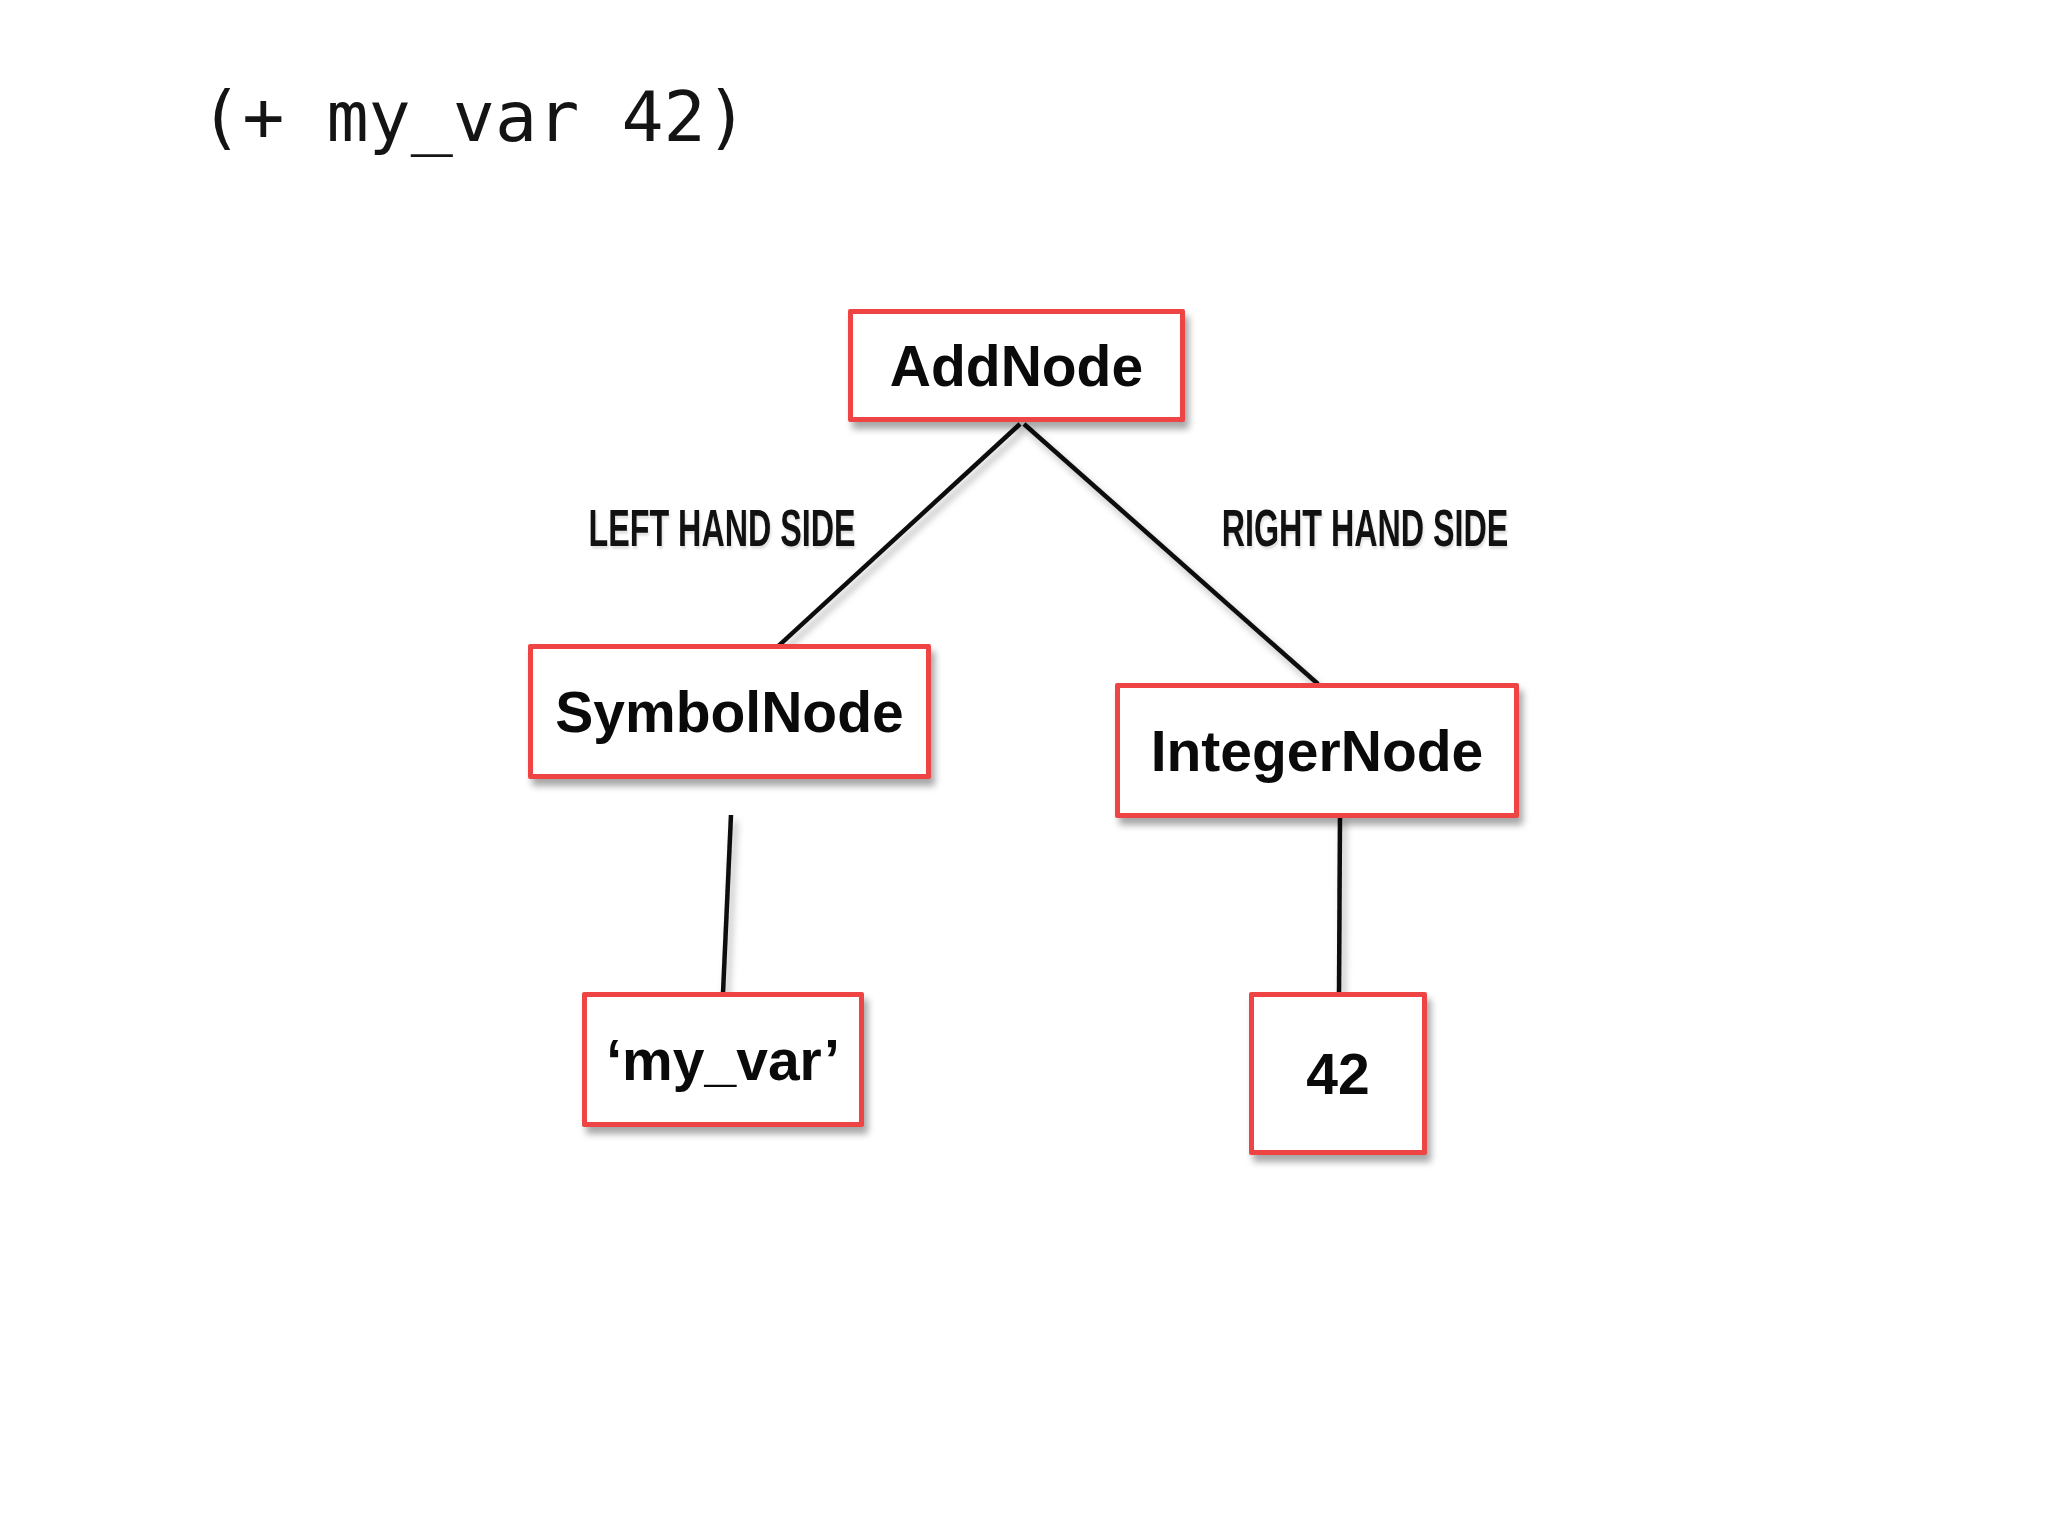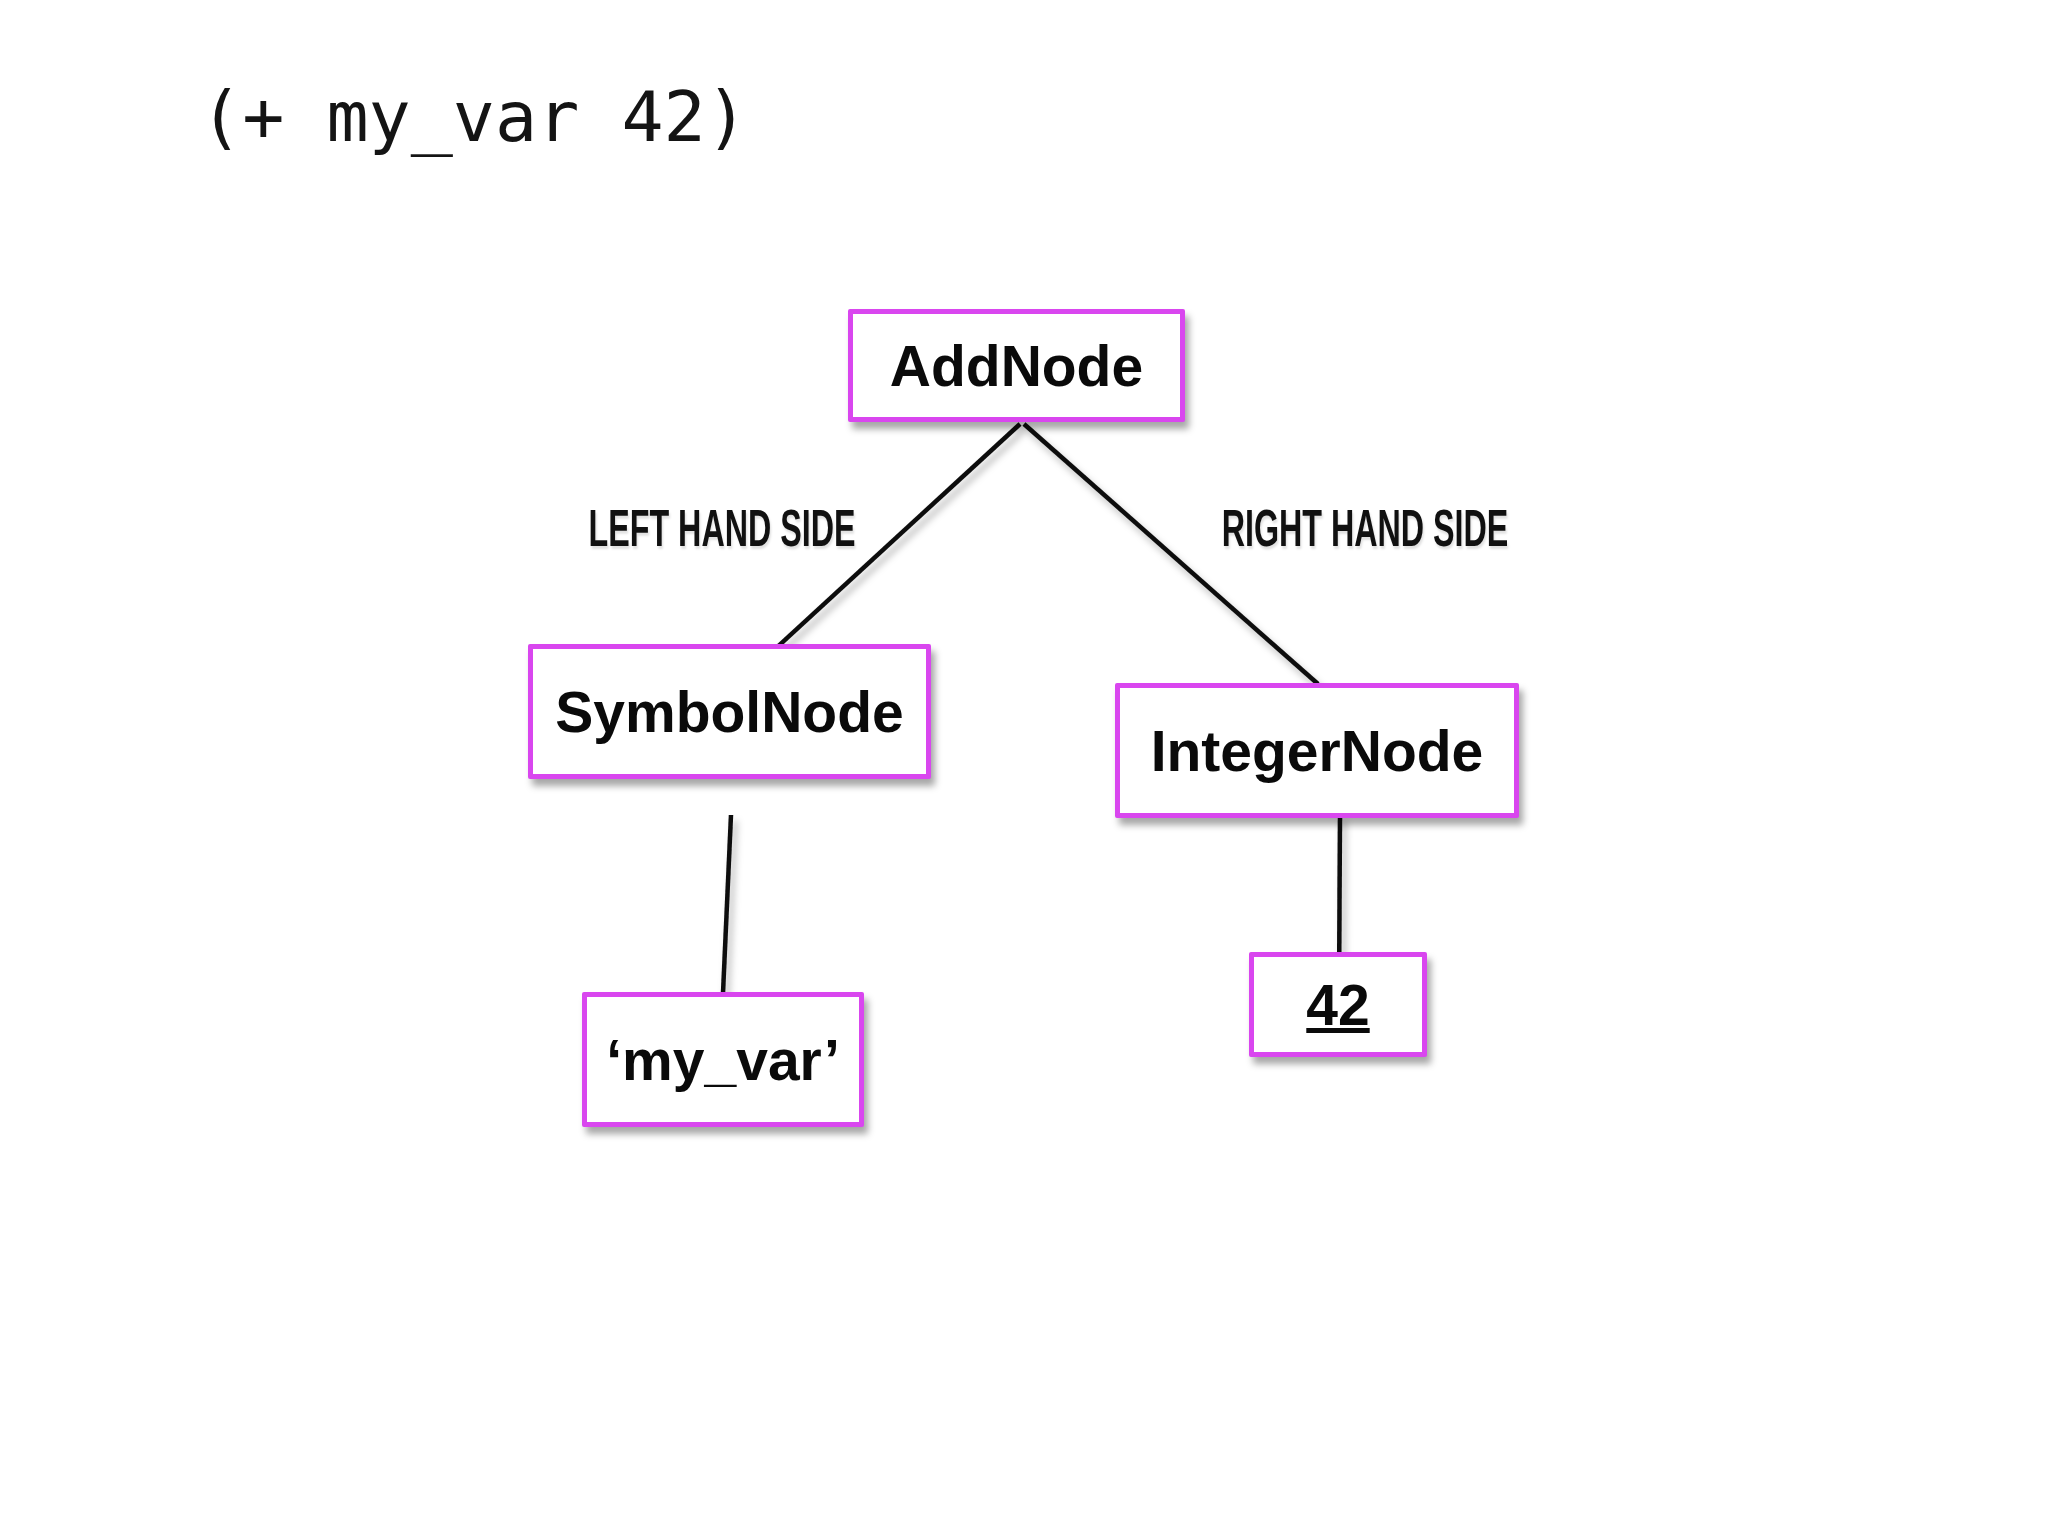--- a/index.html
+++ b/index.html
@@ -31,37 +31,37 @@
     left: 0;
     top: 0;
     width: 2048px;
     height: 1536px;
     pointer-events: none;
   }
   .node {
     position: absolute;
     box-sizing: border-box;
     background: #ffffff;
-    border: 5px solid #d946ef;
+    border: 5px solid #ef4444;
     border-radius: 2px;
     box-shadow: 4px 7px 7px rgba(0, 0, 0, 0.35);
     display: flex;
     align-items: center;
     justify-content: center;
     font-weight: bold;
     font-size: 57px;
     color: #0a0a0a;
     letter-spacing: 0px;
     white-space: nowrap;
   }
   .node-add     { left: 848px;  top: 309px; width: 337px; height: 113px; }
   .node-symbol  { left: 528px;  top: 644px; width: 403px; height: 135px; }
   .node-integer { left: 1115px; top: 683px; width: 404px; height: 135px; }
   .node-myvar   { left: 582px;  top: 992px; width: 282px; height: 135px; }
-  .node-42      { left: 1249px; top: 952px; width: 178px; height: 105px; text-decoration: underline; }
+  .node-42      { left: 1249px; top: 992px; width: 178px; height: 163px; }
   .edge-label {
     position: absolute;
     font-weight: bold;
     font-size: 52px;
     color: #111111;
     white-space: nowrap;
     transform: translate(-50%, -50%) scaleX(0.62);
     transform-origin: center center;
     text-shadow: 2px 3px 3px rgba(0,0,0,0.12);
   }

